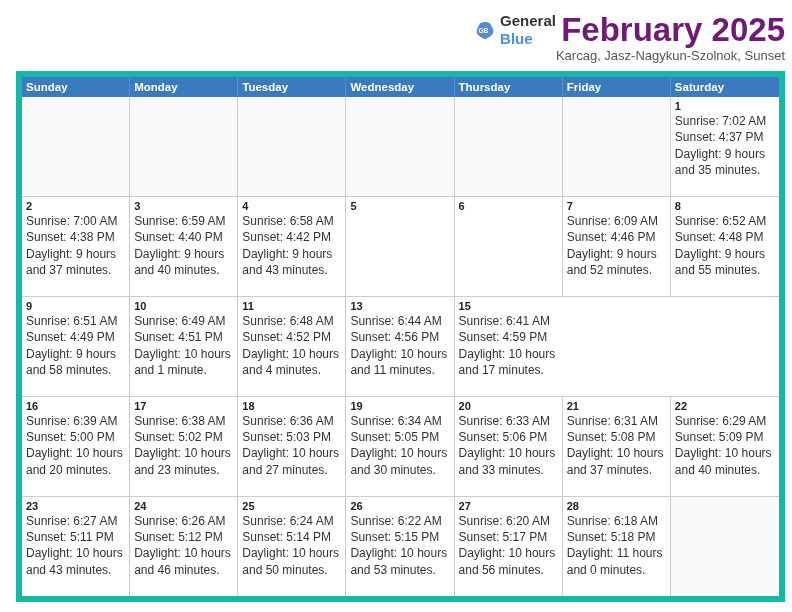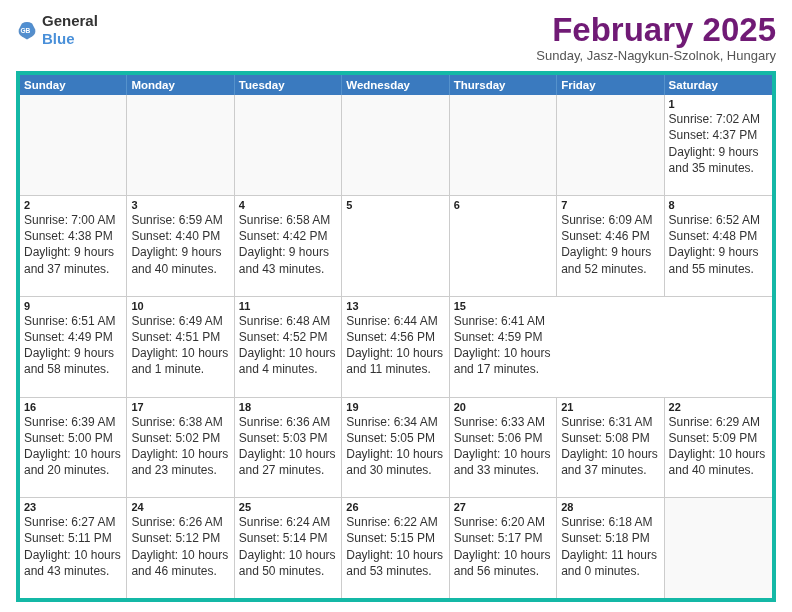--- a/index.html
+++ b/index.html
@@ -6,23 +6,24 @@
     body {
       font-family: Arial, sans-serif;
       background: #fff;
       width: 792px;
       height: 612px;
       overflow: hidden;
     }
     .page {
       width: 792px;
       height: 612px;
-      padding: 12px 16px 10px 16px;
+      padding: 12px 7px 10px 16px;
       display: flex;
       flex-direction: column;
+      align-items: flex-end;
     }
     .header {
       display: flex;
       justify-content: space-between;
       align-items: flex-start;
       margin-bottom: 8px;
     }
     .logo {
       display: flex;
       align-items: center;
@@ -52,21 +53,21 @@
       line-height: 1.1;
     }
     .location {
       font-size: 13px;
       color: #555;
     }
     .calendar {
       flex: 1;
       display: flex;
       flex-direction: column;
-      border: 4px solid #14b8a6;
+      border: 6px solid #14b8a6;
     }
     .cal-header {
       display: grid;
       grid-template-columns: repeat(7, 1fr);
       background-color: #3a7abf;
     }
     .cal-header-cell {
       color: #fff;
       font-size: 11.5px;
       font-weight: bold;
@@ -122,21 +123,21 @@
         <path d="M15 4 L22 8 L24 16 L18 22 L15 26 L12 22 L6 16 L8 8 Z" fill="#4a90d9" opacity="0.5"></path>
         <text x="6" y="19" font-size="9" font-weight="bold" fill="white" font-family="Arial">GB</text>
       </svg>
       <div>
         <span class="logo-text-general">General</span><br>
         <span class="logo-text-blue">Blue</span>
       </div>
     </div>
     <div class="title-block">
       <div class="month-year">February 2025</div>
-      <div class="location">Sunday, Jasz-Nagykun-Szolnok, Hungary</div>
+      <div class="location">Karcag, Jasz-Nagykun-Szolnok, Sunset</div>
     </div>
   </div>
 
   <div class="calendar">
     <div class="cal-header">
     <div class="cal-header-cell">Sunday</div>
         <div class="cal-header-cell">Monday</div>
         <div class="cal-header-cell">Tuesday</div>
         <div class="cal-header-cell">Wednesday</div>
         <div class="cal-header-cell">Thursday</div>

